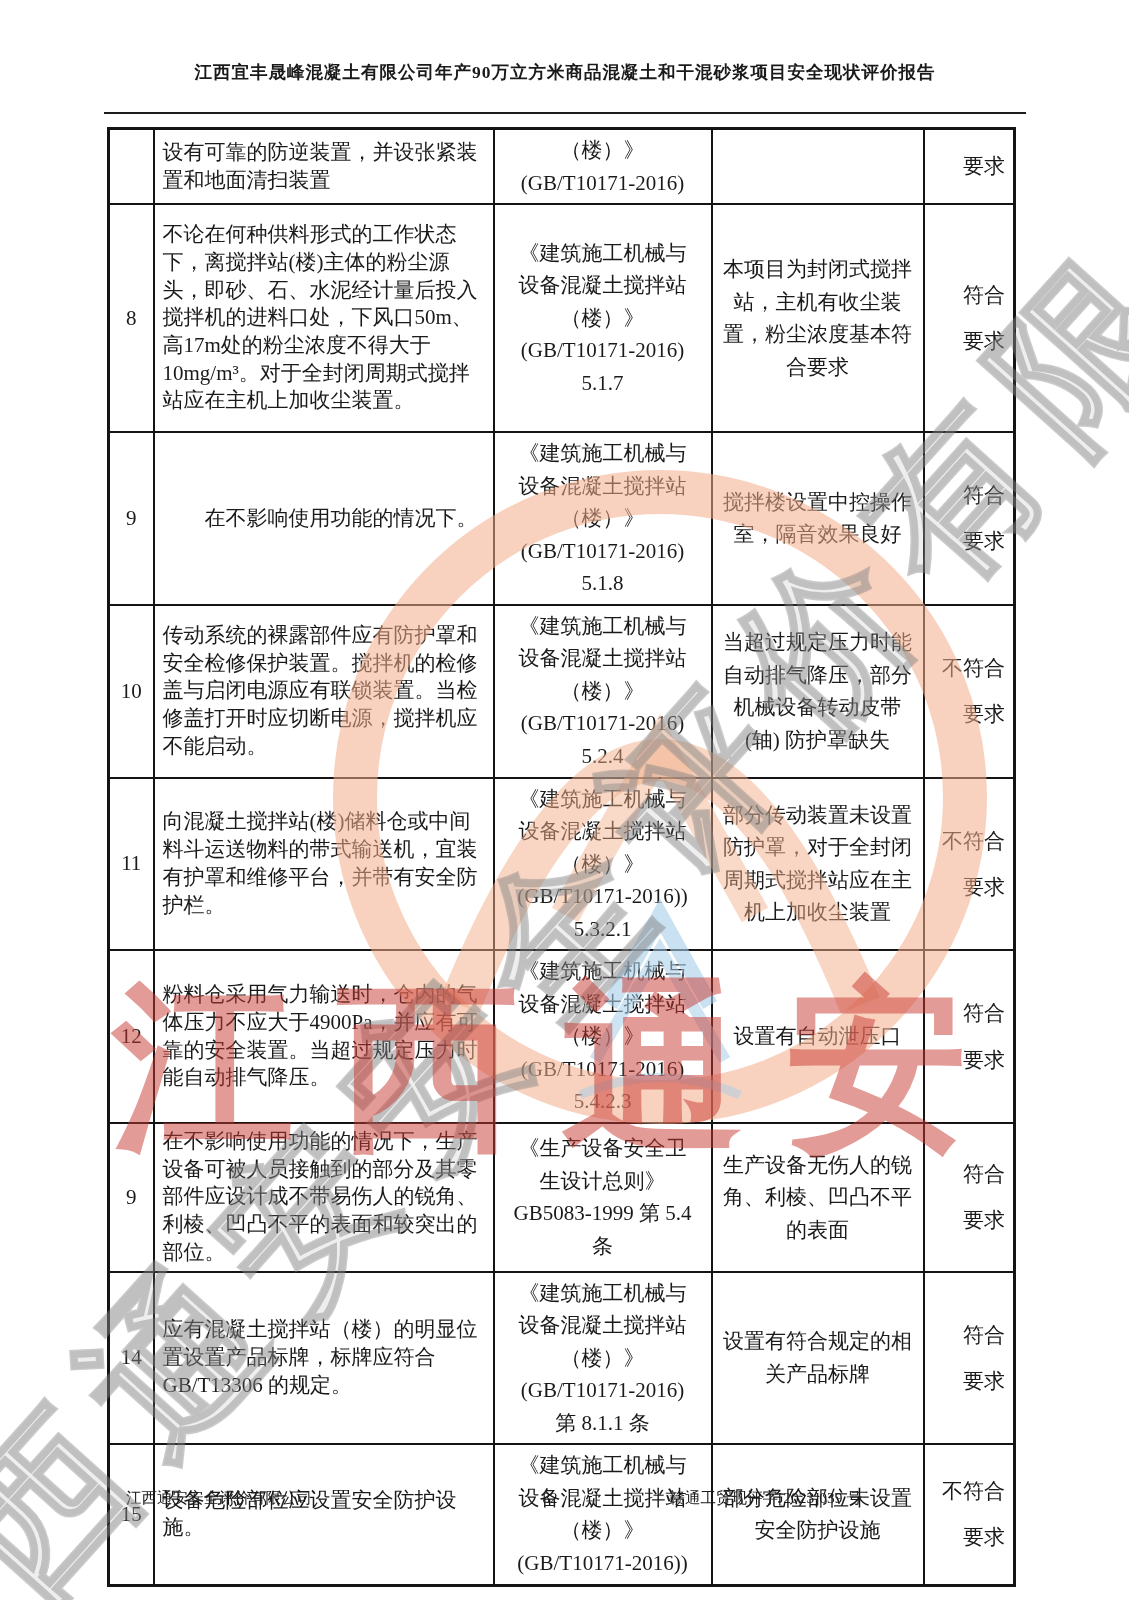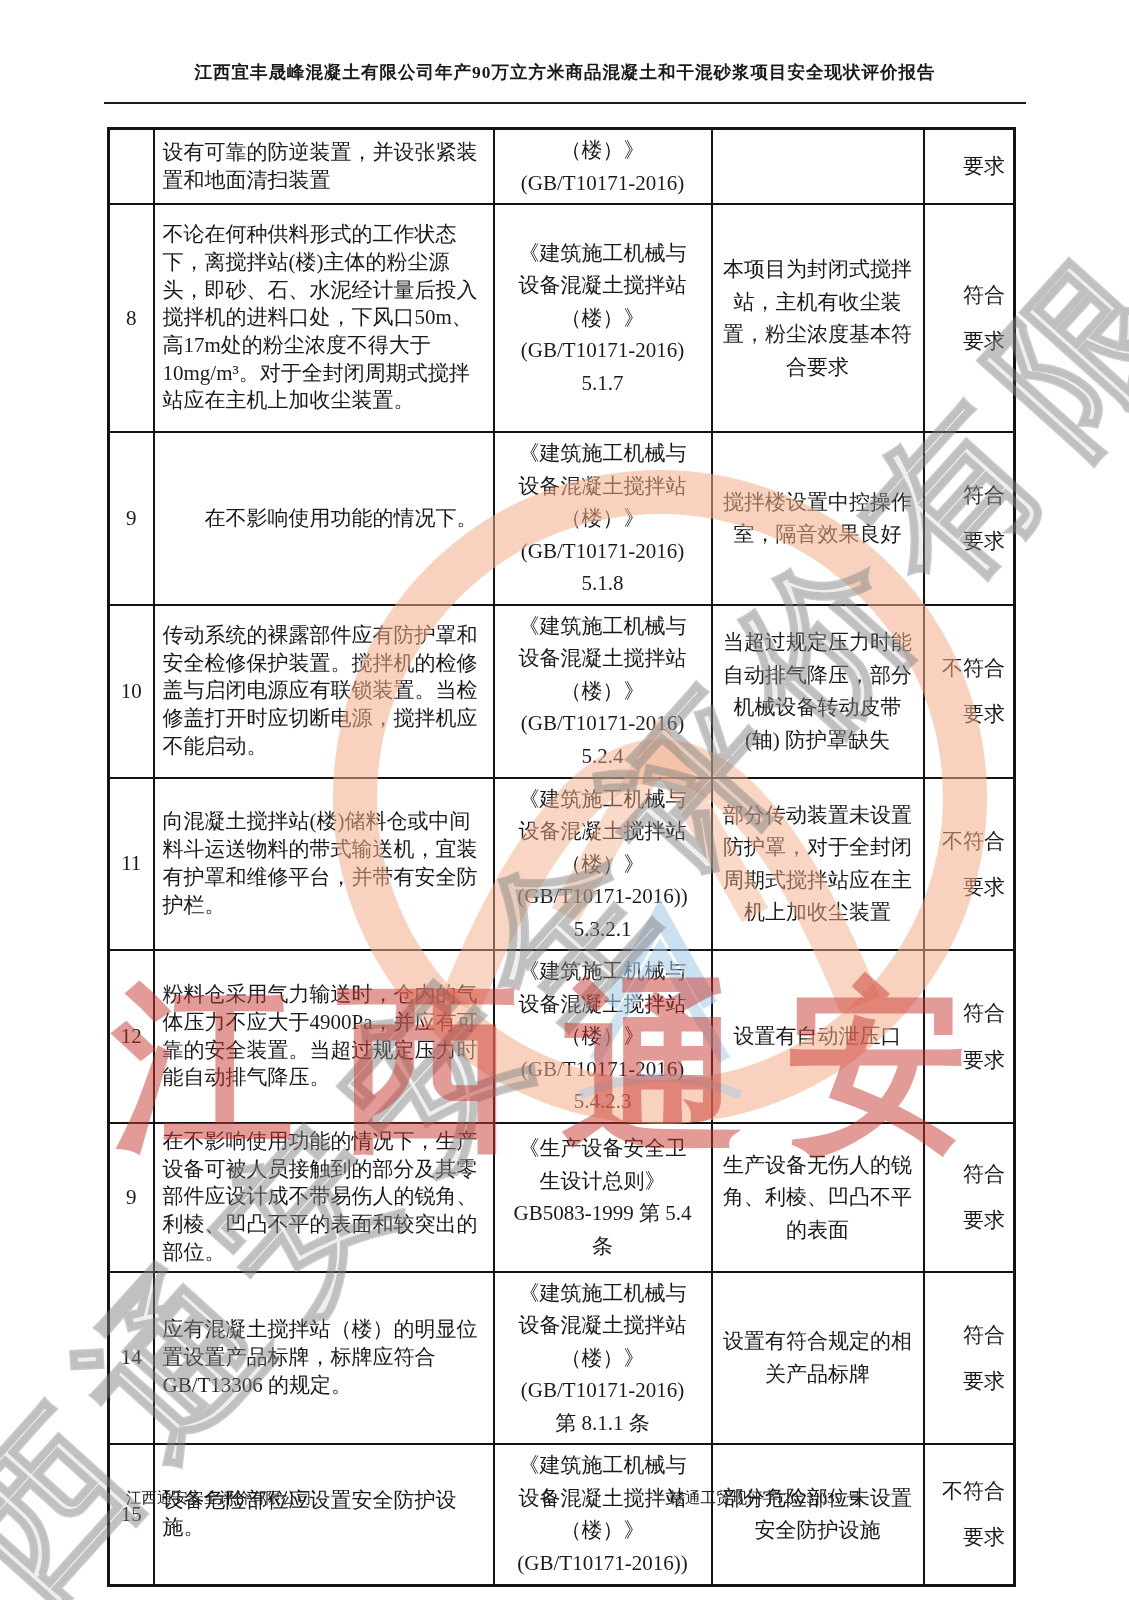--- a/index.html
+++ b/index.html
@@ -5,21 +5,21 @@
   html,body{margin:0;padding:0;background:#e8e8e8;}
   .page{
     position:relative;width:1129px;height:1600px;background:#ffffff;
     overflow:hidden;font-family:"Liberation Serif","DejaVu Serif",serif;
     color:#1a1a1a;margin:0 auto;
   }
   
   .doc-header{
     position:absolute;left:104px;top:60px;width:922px;text-align:center;
     font-size:17.5px;font-weight:600;letter-spacing:1px;
-    border-bottom:2.5px solid #1c1c1c;padding-bottom:18px;white-space:nowrap;
+    border-bottom:2.5px solid #1c1c1c;padding-bottom:28px;white-space:nowrap;
   }
   
   table.review{
     position:absolute;left:107px;top:127px;width:906px;
     border-collapse:collapse;table-layout:fixed;
   }
   table.review td{
     border:2px solid #141414;vertical-align:middle;
     font-size:21px;padding:4px 8px;overflow:hidden;
   }

